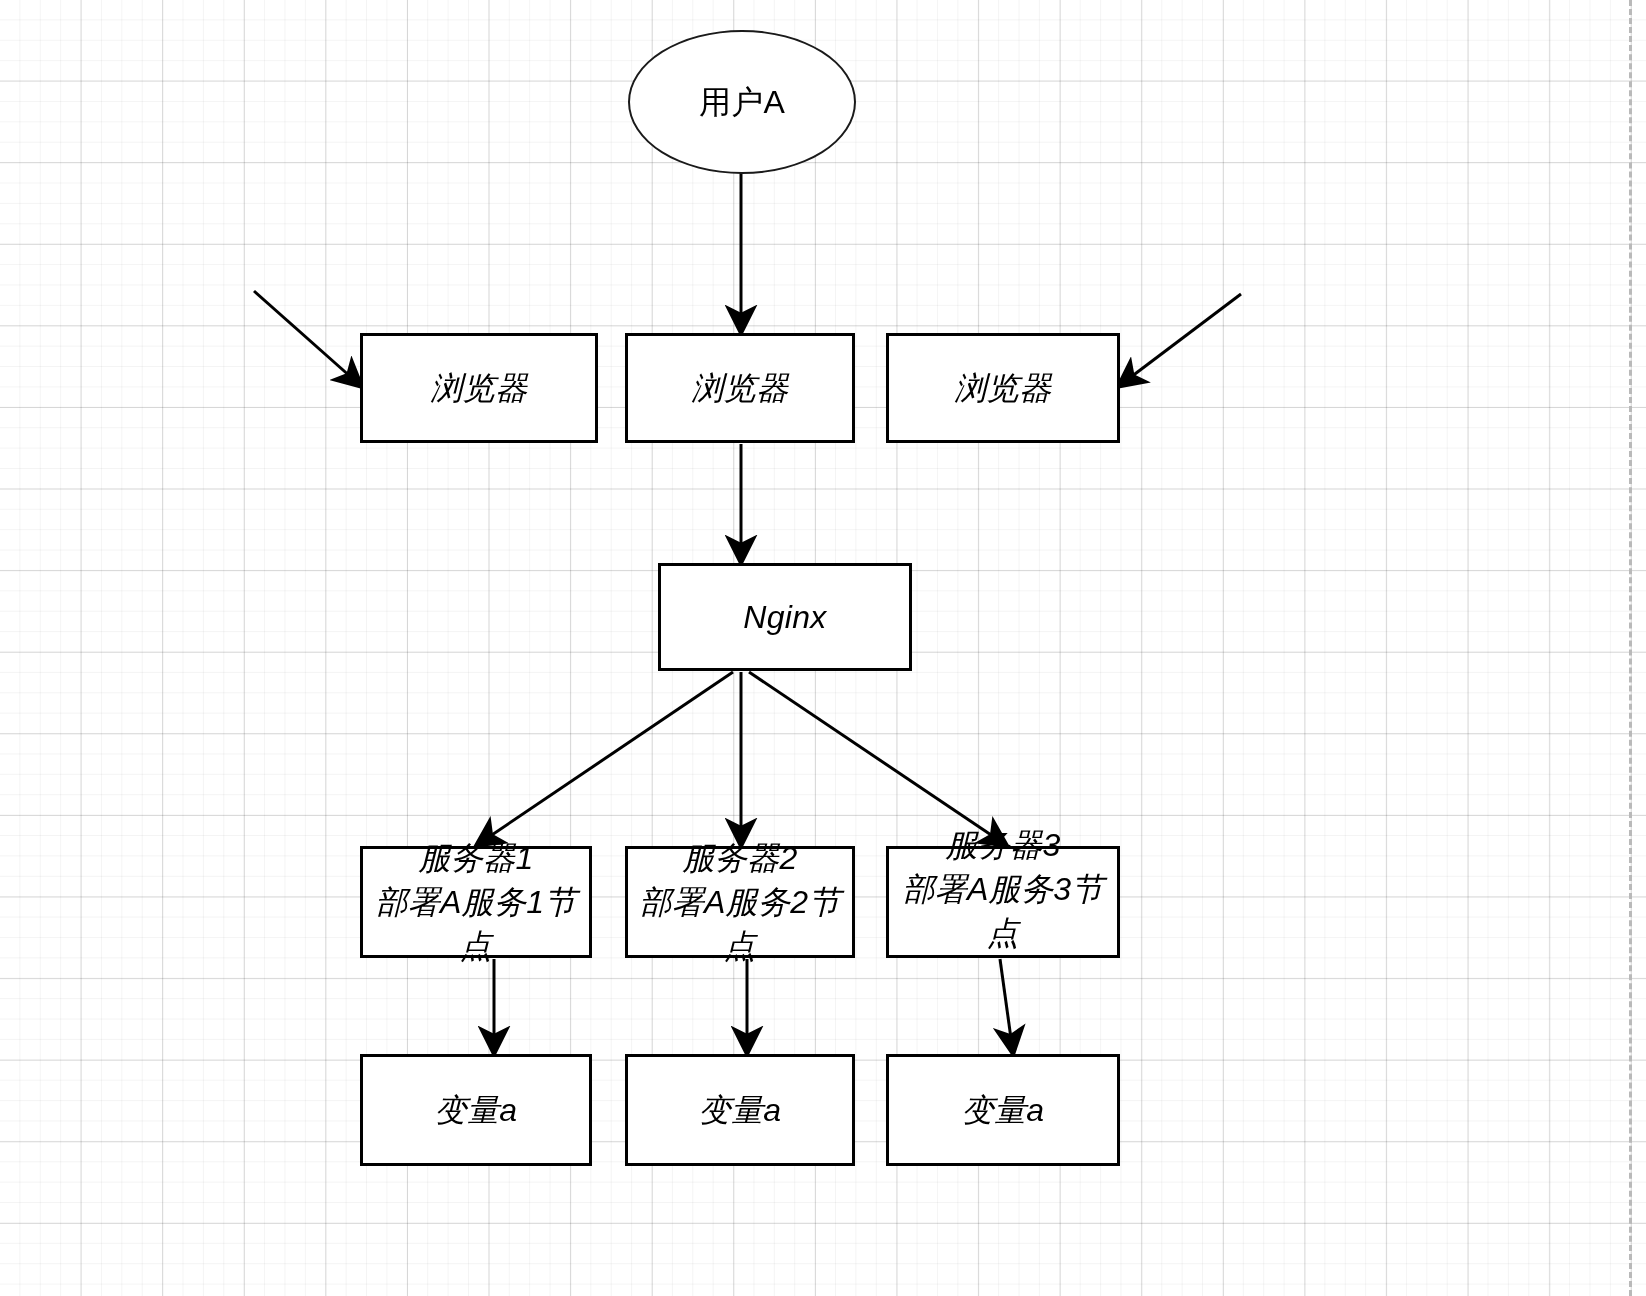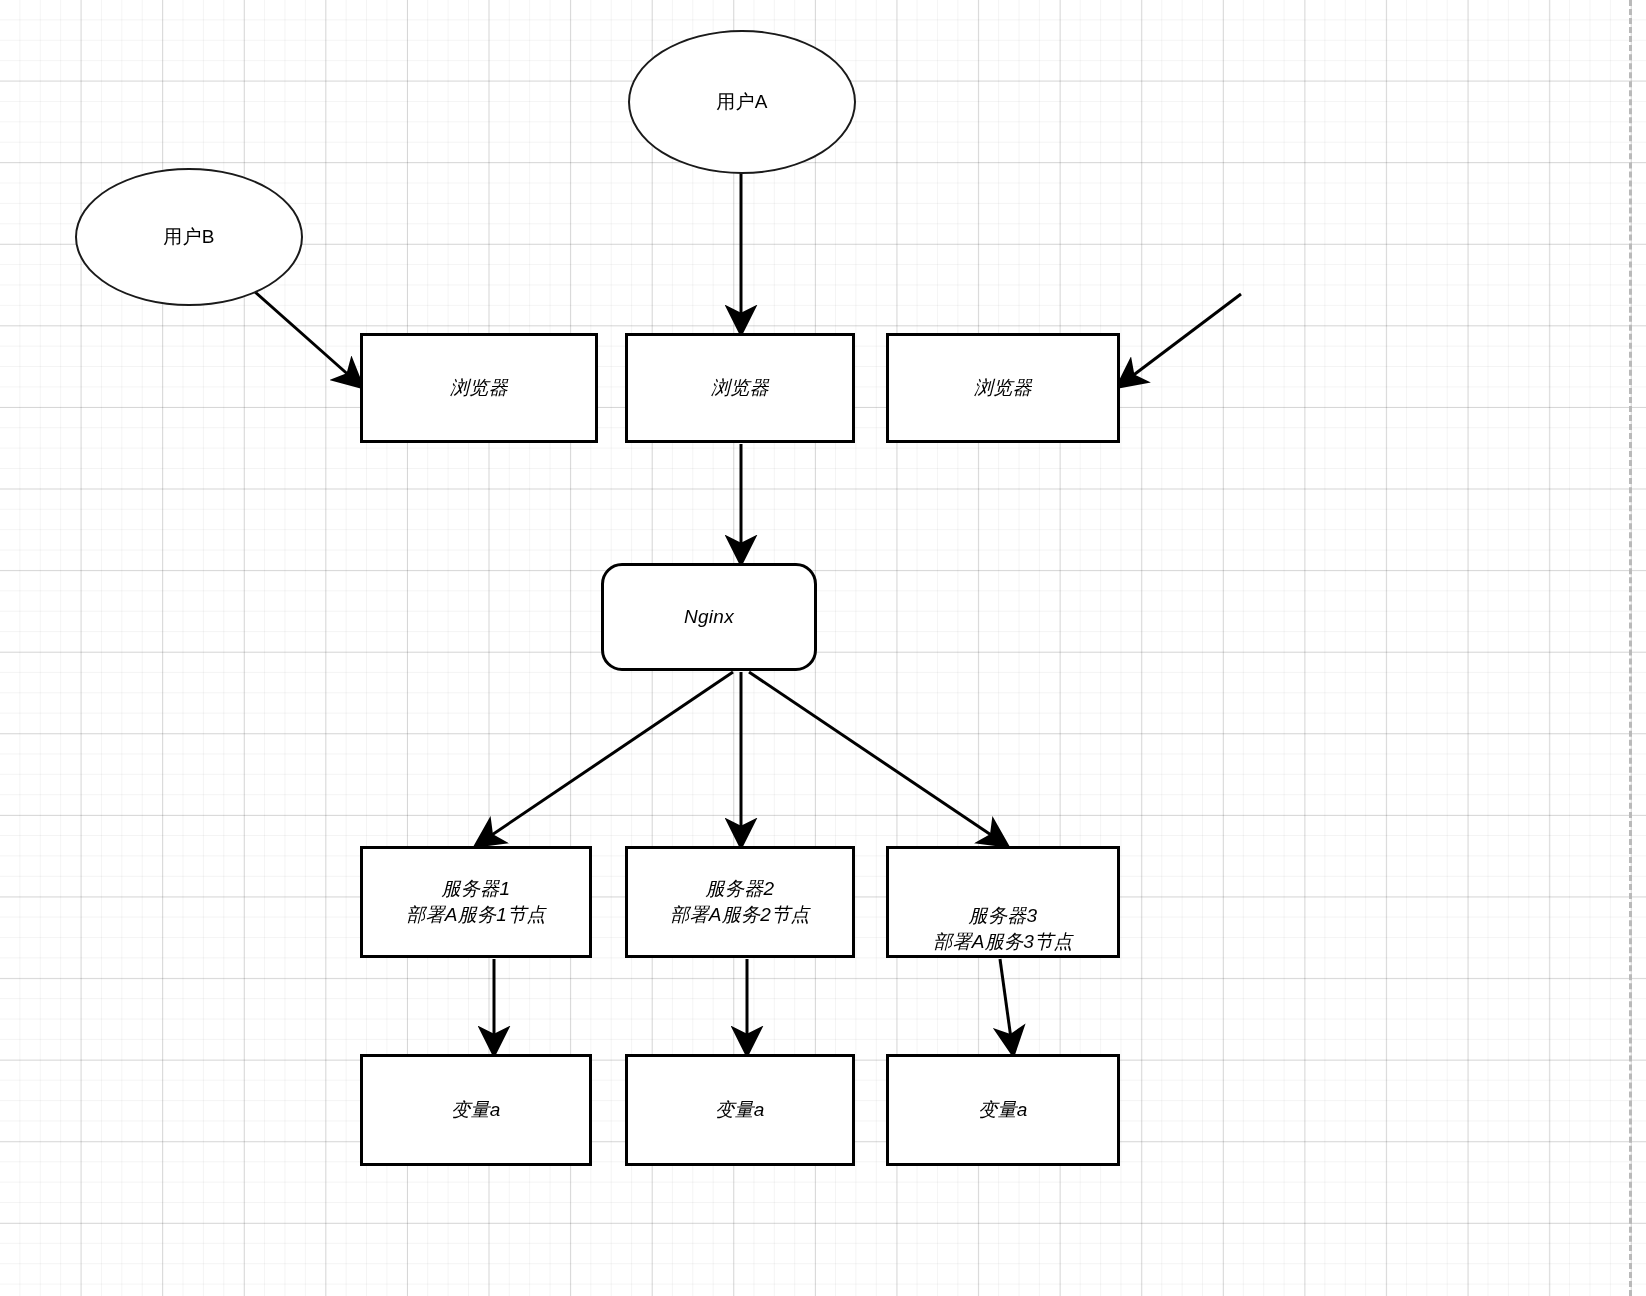--- a/index.html
+++ b/index.html
@@ -47,21 +47,21 @@
   }
   .node {
     position: absolute;
     box-sizing: border-box;
     background: #ffffff;
     display: flex;
     align-items: center;
     justify-content: center;
     text-align: center;
     color: #000000;
-    font-size: 19px;
+    font-size: 32px;
     line-height: 1.38;
     letter-spacing: 0.3px;
   }
   .node.rect {
     border: 3px solid #000000;
     font-style: italic;
   }
   .node.ellipse {
     border: 2.6px solid #1a1a1a;
     border-radius: 50%;
@@ -101,38 +101,35 @@
 
     <path d="M 747 959 L 747 1053" stroke="#000" stroke-width="3" fill="none" marker-end="url(#arrow)"></path>
 
     <path d="M 1000 959 L 1013 1053" stroke="#000" stroke-width="3" fill="none" marker-end="url(#arrow)"></path>
   </svg>
 
   <div class="node ellipse" style="left:628px; top:30px; width:228px; height:144px;">
     <span class="label">用户A</span>
   </div>
 
-  <div class="node ellipse" style="left:75px; top:168px; width:228px; height:138px;">
-    <span class="label">用户B</span>
-  </div>
 
 
   <div class="node rect" style="left:360px; top:333px; width:238px; height:110px;">
     <span class="label">浏览器</span>
   </div>
 
   <div class="node rect" style="left:625px; top:333px; width:230px; height:110px;">
     <span class="label">浏览器</span>
   </div>
 
   <div class="node rect" style="left:886px; top:333px; width:234px; height:110px;">
     <span class="label">浏览器</span>
   </div>
 
-  <div class="node rect" style="left:601px; top:563px; width:216px; height:108px;border-radius:21px;">
+  <div class="node rect" style="left:658px; top:563px; width:254px; height:108px;">
     <span class="label">Nginx</span>
   </div>
 
   <div class="node rect" style="left:360px; top:846px; width:232px; height:112px;">
     <span class="label">服务器1
 部署A服务1节点</span>
   </div>
 
   <div class="node rect" style="left:625px; top:846px; width:230px; height:112px;">
     <span class="label">服务器2

